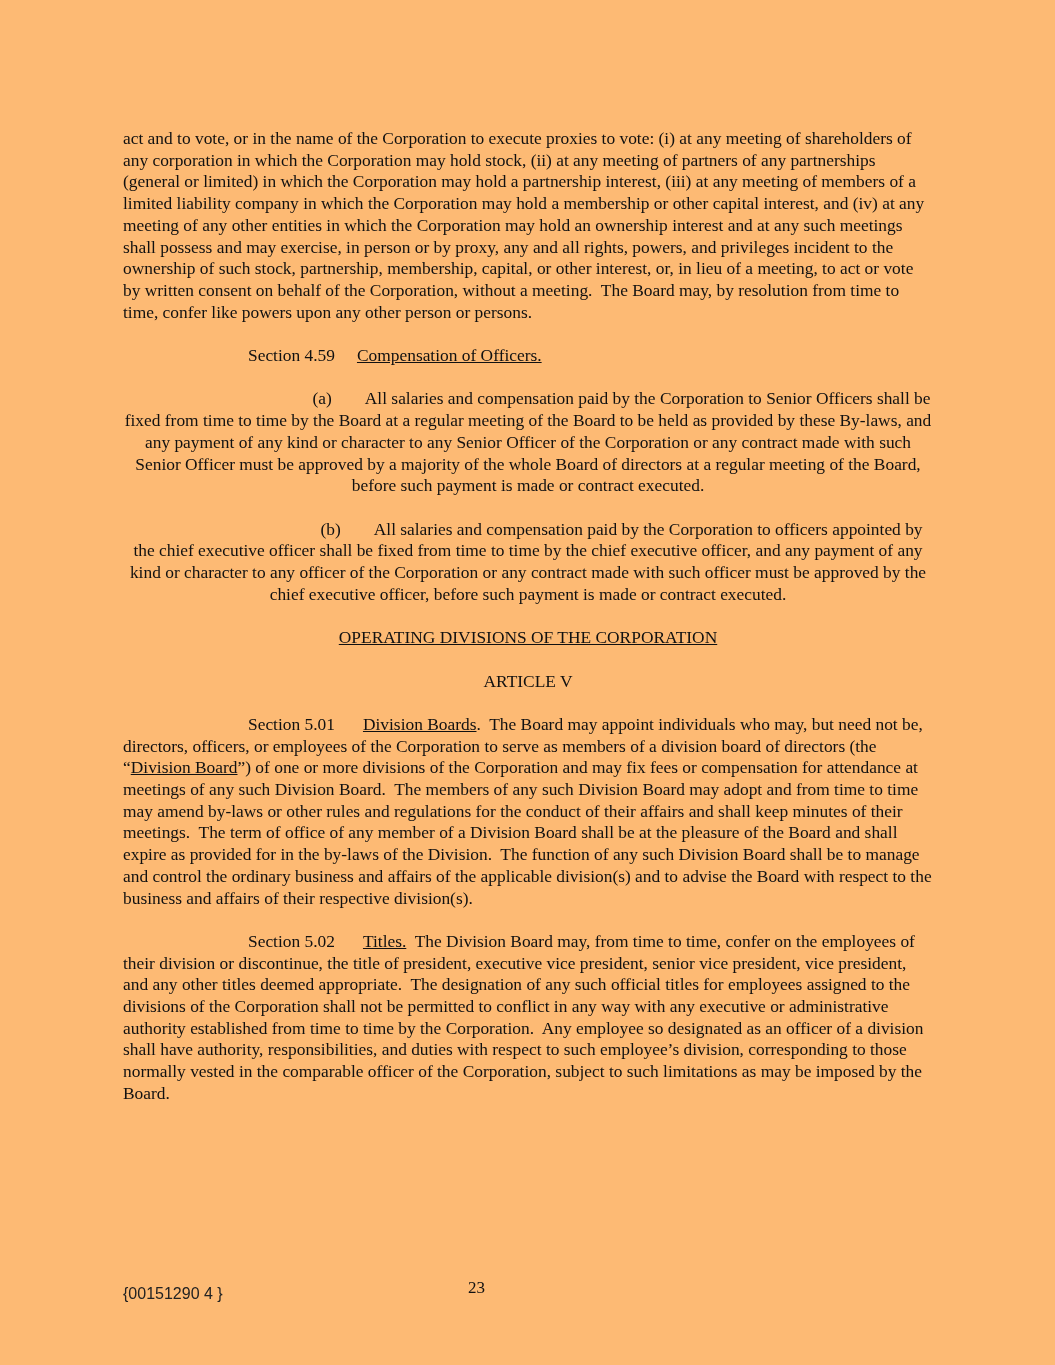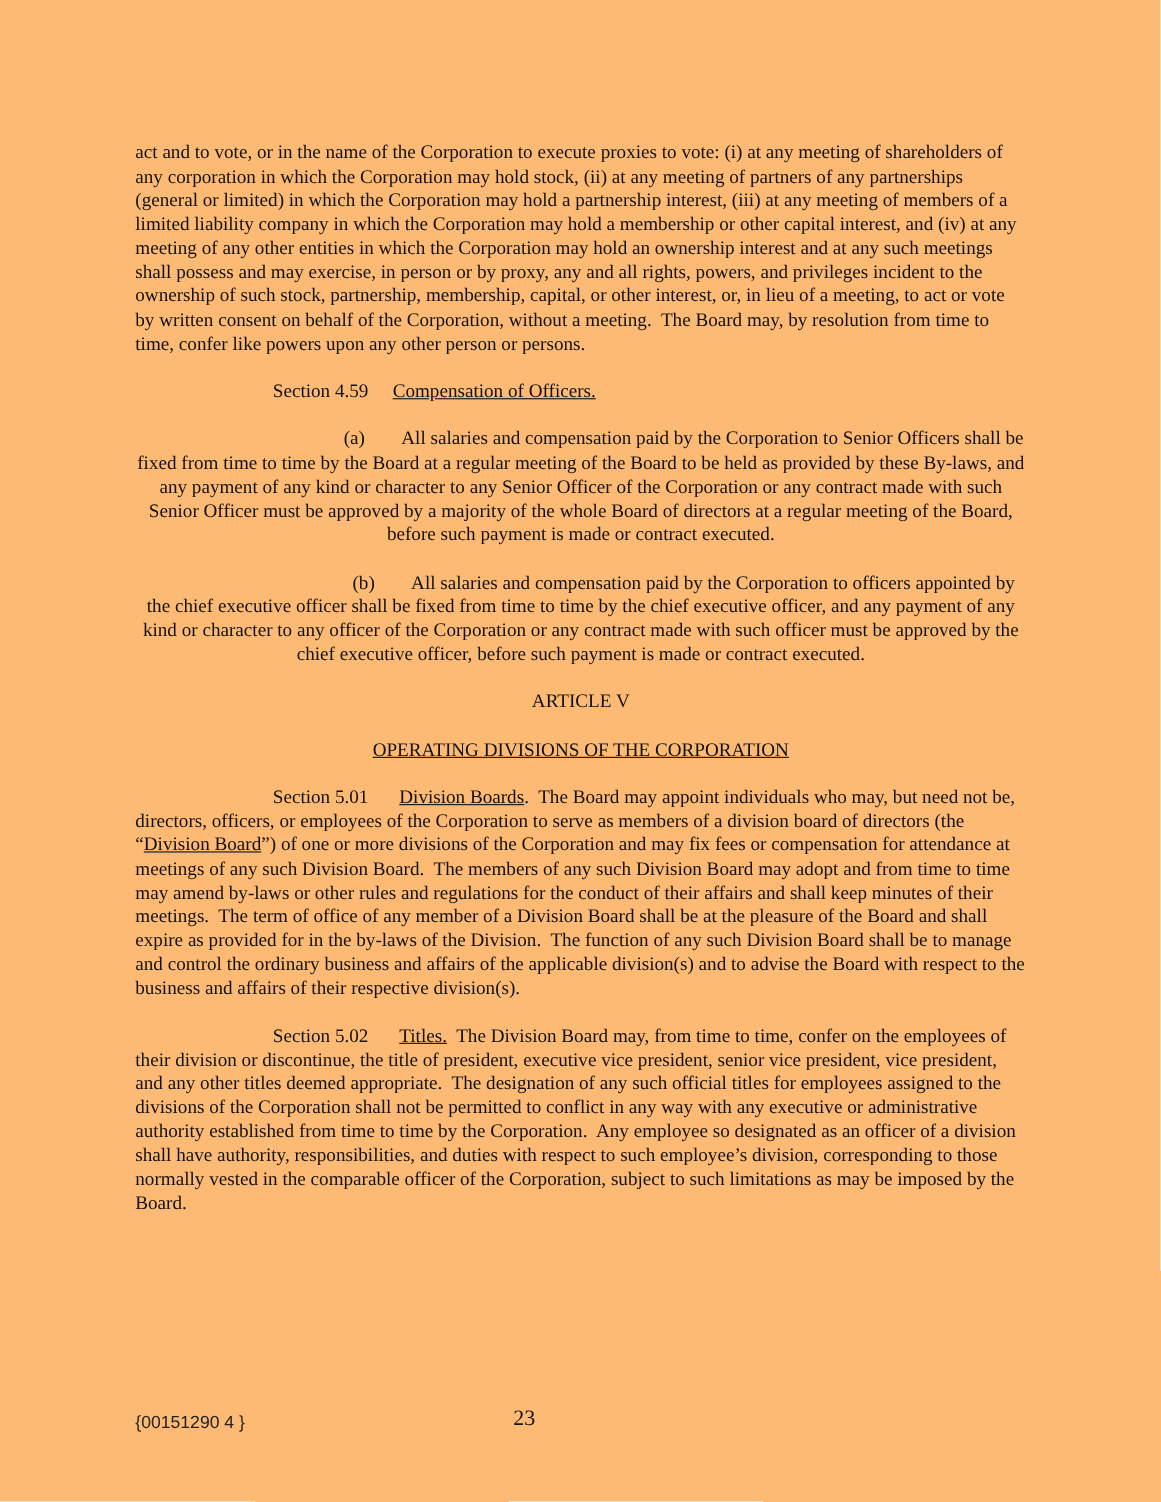--- a/index.html
+++ b/index.html
@@ -44,41 +44,41 @@
     color: #222222;
     line-height: 1;
   }
   .page-num {
     position: absolute;
     left: 0;
     top: 1279px;
     width: 953px;
     text-align: center;
     font-family: "Liberation Serif", serif;
-    font-size: 20px;
+    font-size: 17px;
     color: #111111;
     line-height: 1;
   }
 </style>
 </head>
 <body>
 
 <div class="page">
 
   <p class="body-text">act and to vote, or in the name of the Corporation to execute proxies to vote: (i) at any meeting of shareholders of any corporation in which the Corporation may hold stock, (ii) at any meeting of partners of any partnerships (general or limited) in which the Corporation may hold a partnership interest, (iii) at any meeting of members of a limited liability company in which the Corporation may hold a membership or other capital interest, and (iv) at any meeting of any other entities in which the Corporation may hold an ownership interest and at any such meetings shall possess and may exercise, in person or by proxy, any and all rights, powers, and privileges incident to the ownership of such stock, partnership, membership, capital, or other interest, or, in lieu of a meeting, to act or vote by written consent on behalf of the Corporation, without a meeting.  The Board may, by resolution from time to time, confer like powers upon any other person or persons.</p>
 
   <p class="body-text indent-section"><span>Section 4.59</span><span class="tab-sm"></span><span class="u">Compensation of Officers.</span></p>
 
   <p class="body-text indent-sub"><span>(a)</span><span class="tab-lg"></span><span>All salaries and compensation paid by the Corporation to Senior Officers shall be fixed from time to time by the Board at a regular meeting of the Board to be held as provided by these By-laws, and any payment of any kind or character to any Senior Officer of the Corporation or any contract made with such Senior Officer must be approved by a majority of the whole Board of directors at a regular meeting of the Board, before such payment is made or contract executed.</span></p>
 
   <p class="body-text indent-sub"><span>(b)</span><span class="tab-lg"></span><span>All salaries and compensation paid by the Corporation to officers appointed by the chief executive officer shall be fixed from time to time by the chief executive officer, and any payment of any kind or character to any officer of the Corporation or any contract made with such officer must be approved by the chief executive officer, before such payment is made or contract executed.</span></p>
 
+  <p class="centered u">OPERATING DIVISIONS OF THE CORPORATION</p>
+
   <p class="centered">ARTICLE V</p>
-
-  <p class="centered u">OPERATING DIVISIONS OF THE CORPORATION</p>
 
   <p class="body-text indent-section"><span>Section 5.01</span><span class="tab-md"></span><span class="u">Division Boards</span><span>.  </span><span>The Board may appoint individuals who may, but need not be, directors, officers, or employees of the Corporation to serve as members of a division board of directors (the “</span><span class="u">Division Board</span><span>”) of one or more divisions of the Corporation and may fix fees or compensation for attendance at meetings of any such Division Board.  The members of any such Division Board may adopt and from time to time may amend by-laws or other rules and regulations for the conduct of their affairs and shall keep minutes of their meetings.  The term of office of any member of a Division Board shall be at the pleasure of the Board and shall expire as provided for in the by-laws of the Division.  The function of any such Division Board shall be to manage and control the ordinary business and affairs of the applicable division(s) and to advise the Board with respect to the business and affairs of their respective division(s).</span></p>
 
   <p class="body-text indent-section"><span>Section 5.02</span><span class="tab-md"></span><span class="u">Titles.</span><span>  </span><span>The Division Board may, from time to time, confer on the employees of their division or discontinue, the title of president, executive vice president, senior vice president, vice president, and any other titles deemed appropriate.  The designation of any such official titles for employees assigned to the divisions of the Corporation shall not be permitted to conflict in any way with any executive or administrative authority established from time to time by the Corporation.  Any employee so designated as an officer of a division shall have authority, responsibilities, and duties with respect to such employee’s division, corresponding to those normally vested in the comparable officer of the Corporation, subject to such limitations as may be imposed by the Board.</span></p>
 
   <div class="footer-left">{00151290 4 }</div>
 
   <div class="page-num">23</div>
 
 </div>

